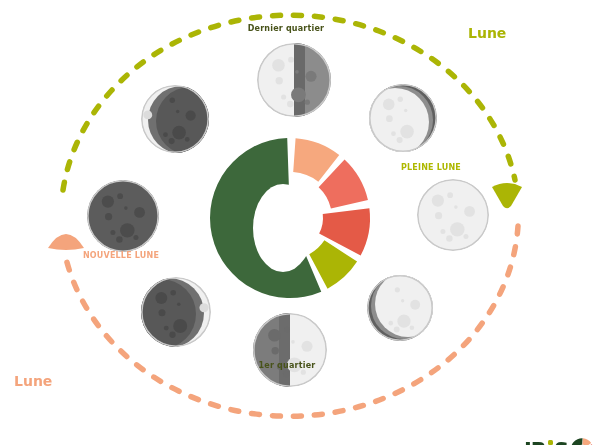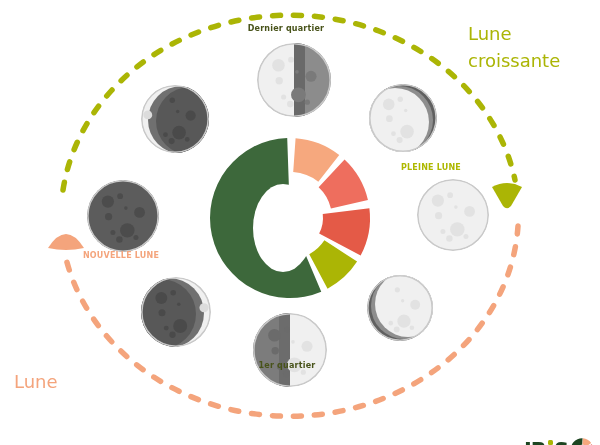--- a/index.html
+++ b/index.html
@@ -5,21 +5,21 @@
   html,body{margin:0;padding:0;background:#ffffff;}
   .canvas{
     position:relative;width:600px;height:445px;background:#ffffff;overflow:hidden;
     font-family:"DejaVu Sans","Liberation Sans",sans-serif;
   }
   .canvas svg.layer{position:absolute;left:0;top:0;}
   .lbl{position:absolute;width:110px;text-align:center;font-weight:bold;font-size:8px;letter-spacing:.2px;}
   .lbl.dark{color:#48531a;}
   .lbl.olive{color:#aeb800;}
   .lbl.orange{color:#f4a47c;}
-  .big{position:absolute;font-weight:normal;font-size:18px;line-height:27px;}
+  .big{position:absolute;font-weight:bold;font-size:14px;line-height:27px;}
   .big.olive{color:#abb505;}
   .big.orange{color:#f4a47c;}
   .logo{
     position:absolute;right:6px;top:401px;display:flex;align-items:flex-end;
     font-weight:bold;font-size:21px;letter-spacing:-1px;color:#1d4521;line-height:23px;margin-top:36px;
   }
   .logo-i{display:flex;flex-direction:column;align-items:center;margin:0 1px 4px 2px;}
   .logo-dot{width:5px;height:5px;background:#abb505;border-radius:1.5px;margin-bottom:2px;}
   .logo-stem{width:5px;height:12px;background:#1d4521;border-radius:1px;}
   .logo svg{margin:0 0 2px 2px;display:block;}
@@ -182,21 +182,20 @@
       </g>
     </svg>
 
   <div class="lbl dark" style="left:231px;top:24px">Dernier quartier</div>
   <div class="lbl olive" style="left:376px;top:163px">PLEINE LUNE</div>
   <div class="lbl orange" style="left:66px;top:251px">NOUVELLE LUNE</div>
   <div class="lbl dark" style="left:232px;top:361px">1er quartier</div>
 
   <div class="big olive" style="left:468px;top:20px">
     <div>Lune</div>
-    <div>croissante</div>
   </div>
   <div class="big orange" style="left:14px;top:368px">
     <div>Lune</div>
   </div>
 
   <div class="logo" aria-label="IRISO">
     <span>IR</span>
     <span class="logo-i">
       <span class="logo-dot"></span>
       <span class="logo-stem"></span>

